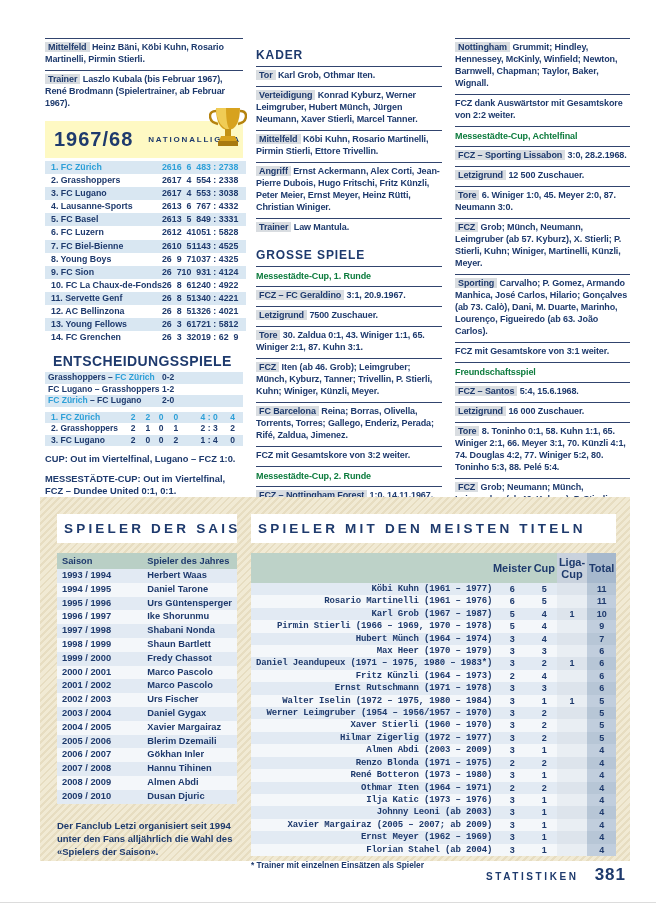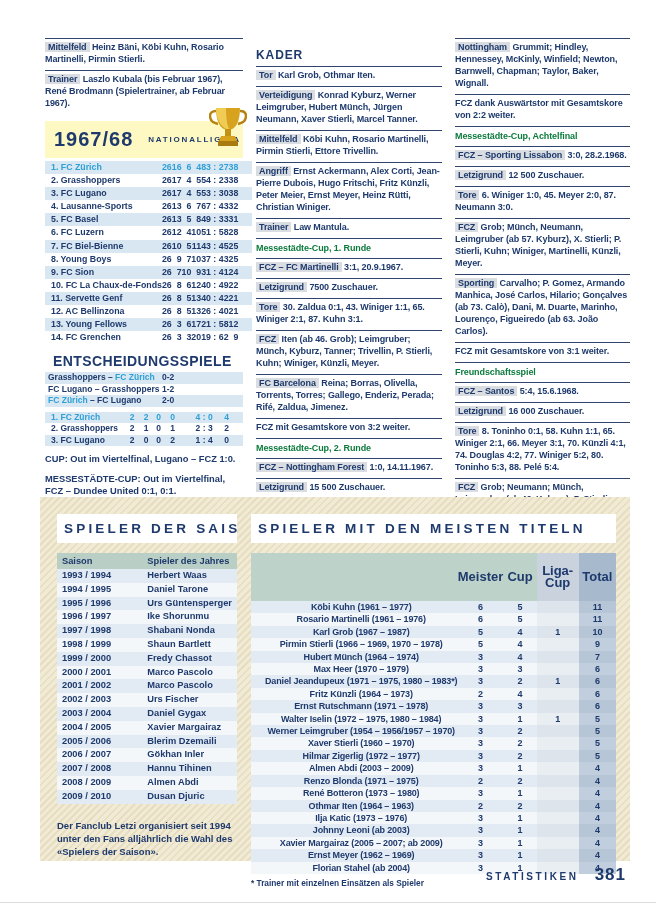--- a/index.html
+++ b/index.html
@@ -28,21 +28,21 @@
   table.po{margin-top:5px;}
   .stand td,.po td{font-size:8.8px;line-height:13.1px;padding:0;white-space:nowrap;color:#1e3a6d;}
   .po td{line-height:11.5px;font-size:8.5px;}
   .stand tr:nth-child(odd),.po tr:nth-child(odd){background:#d9e7f2;}
   td.c-team{text-align:left;padding-left:6px;width:auto;}
   td.c-sp{width:20px;text-align:right;}
   td.c-s{width:17px;text-align:right;}
   td.c-u{width:15px;text-align:right;}
   td.c-n{width:17px;text-align:right;}
   td.c-g{width:44px;text-align:right;}
-  td.c-p{width:20px;text-align:right;padding-right:14px;}
+  td.c-p{width:20px;text-align:right;padding-right:8px;}
   tr.hl td{color:#2da0d8;}
 
   .po-title{font-size:14px;letter-spacing:.4px;margin:9px 8px 3px;}
   .po-row{display:flex;font-size:8.5px;line-height:11.5px;padding:0 3px;}
   .po-row:nth-child(odd){background:#d9e7f2;}
   .po-row .names{width:114px;flex:none;white-space:nowrap;}
   .fcz{color:#2da0d8;}
   .cup-note{font-size:9.3px;line-height:11.8px;margin:8px 0 0;}
 
   .bottom{position:absolute;left:40px;right:26px;top:497px;height:364px;box-sizing:border-box;
@@ -54,27 +54,27 @@
                margin-bottom:10px;white-space:nowrap;overflow:hidden;}
   table.season{width:100%;border-collapse:collapse;border-radius:25px;}
   .season-t th{background:#b9cfc5;font-size:9.3px;text-align:left;padding:2px 5px;line-height:12px;}
   .season-t td{font-size:9.3px;line-height:13.8px;padding:0 5px;white-space:nowrap;}
   .season-t tbody tr:nth-child(odd){background:#e2eaf3;}
   .season-t tbody tr:nth-child(even){background:#f4f7fa;}
   .season-t td.sn{width:82px;}
   .note{font-size:9.5px;line-height:13px;margin-top:15px;}
 
   table.titles{width:100%;border-collapse:collapse;}
-  .titles th{font-size:13px;padding:12px 0;line-height:12px;text-align:center;margin-top:32px;}
+  .titles th{font-size:11px;padding:3px 0;line-height:12px;text-align:center;margin-top:32px;}
   .titles th.hname{background:#bdd2c8;}
   .titles th.hm,.titles th.hc{background:#bdd2c8;}
   .titles th.hl2{background:#c9d2dd;}
   .titles th.ht{background:#a7b9cd;}
   .titles td{font-size:9px;line-height:12.4px;padding:0;text-align:center;white-space:nowrap;}
-  .titles td.cn{text-align:center;padding-left:14px;letter-spacing:-0.15px;}
+  .titles td.cn{text-align:right;padding-left:5px;letter-spacing:-0.15px;font-family:Liberation Mono, monospace;}
   .titles tbody tr:nth-child(odd) td.cn,.titles tbody tr:nth-child(odd) td.cm,.titles tbody tr:nth-child(odd) td.cc{background:#e2eaf3;}
   .titles tbody tr:nth-child(even) td.cn,.titles tbody tr:nth-child(even) td.cm,.titles tbody tr:nth-child(even) td.cc{background:#f4f7fa;}
   .titles tbody tr:nth-child(odd) td.cl{background:#dde4ec;}
   .titles tbody tr:nth-child(even) td.cl{background:#e9eef3;}
   .titles tbody tr:nth-child(odd) td.ct{background:#b7c6d6;}
   .titles tbody tr:nth-child(even) td.ct{background:#c1cedd;}
   .footnote{font-size:8.3px;margin-top:4px;}
 
   .footer{position:absolute;right:30px;bottom:20px;display:flex;align-items:baseline;}
   .footer .flabel{font-size:10px;letter-spacing:2.6px;}
@@ -288,22 +288,23 @@
       <p class="cup-note">MESSESTÄDTE-CUP: Out im Viertelfinal, FCZ – Dundee United 0:1, 0:1.</p>
     </div>
 
     <div class="col2" id="mid-blocks">
         <div class="block heading">KADER</div>
         <div class="block labeled"><span class="lbl">Tor</span> Karl Grob, Othmar Iten.</div>
         <div class="block labeled"><span class="lbl">Verteidigung</span> Konrad Kyburz, Werner Leimgruber, Hubert Münch, Jürgen Neumann, Xaver Stierli, Marcel Tanner.</div>
         <div class="block labeled"><span class="lbl">Mittelfeld</span> Köbi Kuhn, Rosario Martinelli, Pirmin Stierli, Ettore Trivellin.</div>
         <div class="block labeled"><span class="lbl">Angriff</span> Ernst Ackermann, Alex Corti, Jean-Pierre Dubois, Hugo Fritschi, Fritz Künzli, Peter Meier, Ernst Meyer, Heinz Rütti, Christian Winiger.</div>
         <div class="block labeled"><span class="lbl">Trainer</span> Law Mantula.</div>
+        <div class="block heading">GROSSE SPIELE</div>
         <div class="block green">Messestädte-Cup, 1. Runde</div>
-        <div class="block labeled"><span class="lbl">FCZ – FC Martinelli</span> 3:1, 20.9.1967.</div>
+        <div class="block labeled"><span class="lbl">FCZ – FC Geraldino</span> 3:1, 20.9.1967.</div>
         <div class="block labeled"><span class="lbl">Letzigrund</span> 7500 Zuschauer.</div>
         <div class="block labeled"><span class="lbl">Tore</span> 30. Zaldua 0:1, 43. Winiger 1:1, 65. Winiger 2:1, 87. Kuhn 3:1.</div>
         <div class="block labeled"><span class="lbl">FCZ</span> Iten (ab 46. Grob); Leimgruber; Münch, Kyburz, Tanner; Trivellin, P. Stierli, Kuhn; Winiger, Künzli, Meyer.</div>
         <div class="block labeled"><span class="lbl">FC Barcelona</span> Reina; Borras, Olivella, Torrents, Torres; Gallego, Enderiz, Perada; Rifé, Zaldua, Jimenez.</div>
         <div class="block plain">FCZ mit Gesamtskore von 3:2 weiter.</div>
         <div class="block green">Messestädte-Cup, 2. Runde</div>
         <div class="block labeled"><span class="lbl">FCZ – Nottingham Forest</span> 1:0, 14.11.1967.</div>
         <div class="block labeled"><span class="lbl">Letzigrund</span> 15 500 Zuschauer.</div>
         <div class="block labeled"><span class="lbl">Tor</span> 70. Winiger 1:0.</div>
         <div class="block labeled"><span class="lbl">FCZ</span> Grob; Neumann; Münch, Leimgruber, Trivellin, Kyburz; Martinelli (ab 76. P. Stierli), Kuhn; Winiger, Künzli, Meyer.</div>
@@ -537,21 +538,21 @@
               <td class="ct">4</td>
             </tr>
             <tr>
               <td class="cn">René Botteron (1973 – 1980)</td>
               <td class="cm">3</td>
               <td class="cc">1</td>
               <td class="cl"></td>
               <td class="ct">4</td>
             </tr>
             <tr>
-              <td class="cn">Othmar Iten (1964 – 1963)</td>
+              <td class="cn">Othmar Iten (1964 – 1971)</td>
               <td class="cm">2</td>
               <td class="cc">2</td>
               <td class="cl"></td>
               <td class="ct">4</td>
             </tr>
             <tr>
               <td class="cn">Ilja Katic (1973 – 1976)</td>
               <td class="cm">3</td>
               <td class="cc">1</td>
               <td class="cl"></td>

